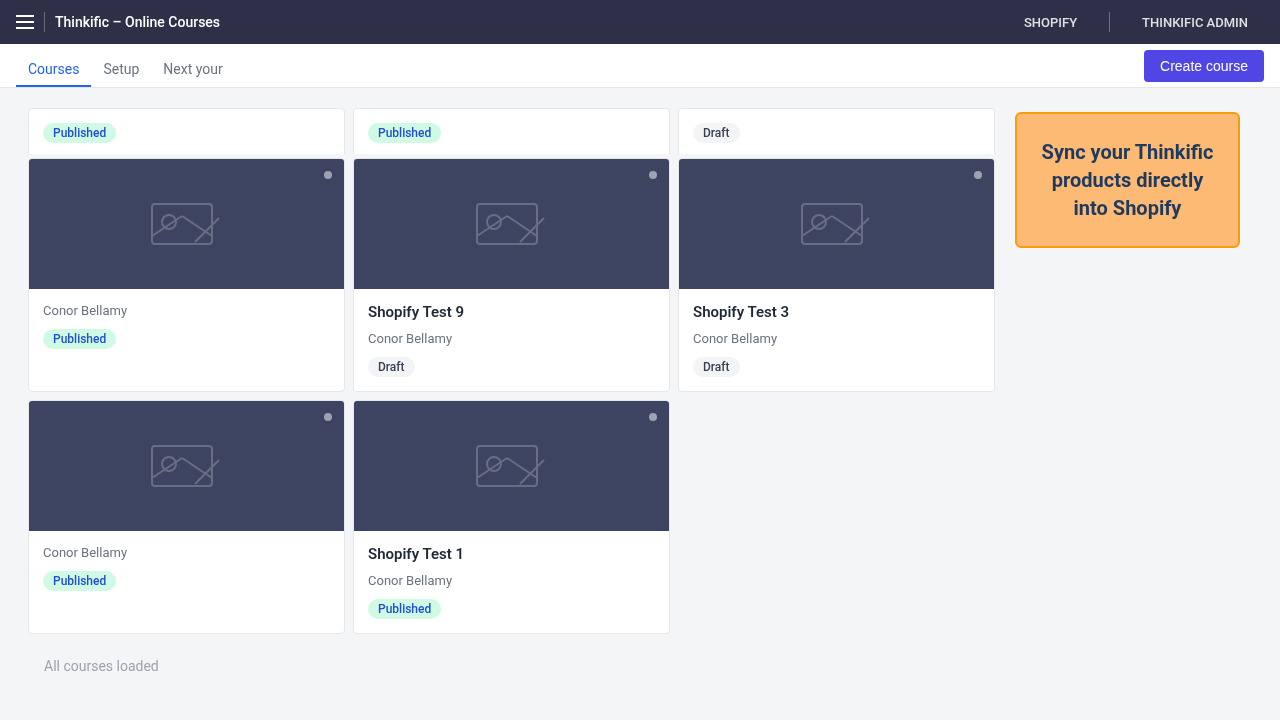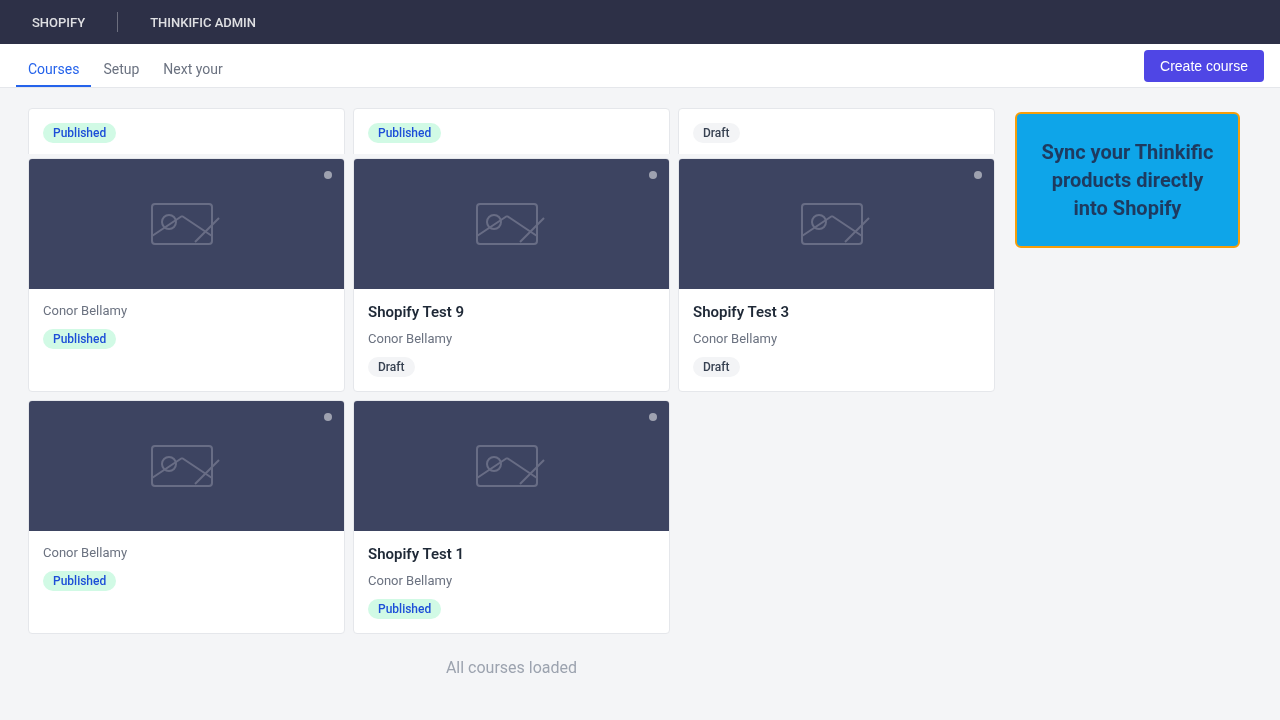--- a/index.html
+++ b/index.html
@@ -217,45 +217,54 @@
     }
     .side-column {
       flex: 1;
       padding: 8px 16px;
       display: flex;
       align-items: center;
       justify-content: center;
     }
 
     .promo-banner {
-      background: #0ea5e9;
+      background: #fdba74;
       border: 2px solid #f59e0b;
       border-radius: 6px;
       padding: 24px 20px;
       text-align: center;
       max-width: 260px;
     }
     .promo-text {
       font-size: 20px;
       font-weight: 700;
       color: #1e3a5f;
       line-height: 1.4;
     }
 
     .all-loaded {
-      text-align: center;
+      text-align: left;
       padding: 20px;
-      font-size: 16px;
+      font-size: 14px;
       color: #9ca3af;
     }
   </style>
 </head>
 <body>
 
 <nav class="top-nav">
+  <div class="top-nav-left">
+    <div class="hamburger-icon">
+      <span></span>
+        <span></span>
+        <span></span>
+    </div>
+    <div class="divider-v"></div>
+    <span class="app-title">Thinkific – Online Courses</span>
+  </div>
   <div class="top-nav-right">
     <span class="nav-link">SHOPIFY</span>
     <div class="nav-link-divider"></div>
     <span class="nav-link">THINKIFIC ADMIN</span>
   </div>
 </nav>
 
 <div class="sub-nav">
   <div class="sub-nav-tabs">
     <a class="sub-nav-tab active">Courses</a>

